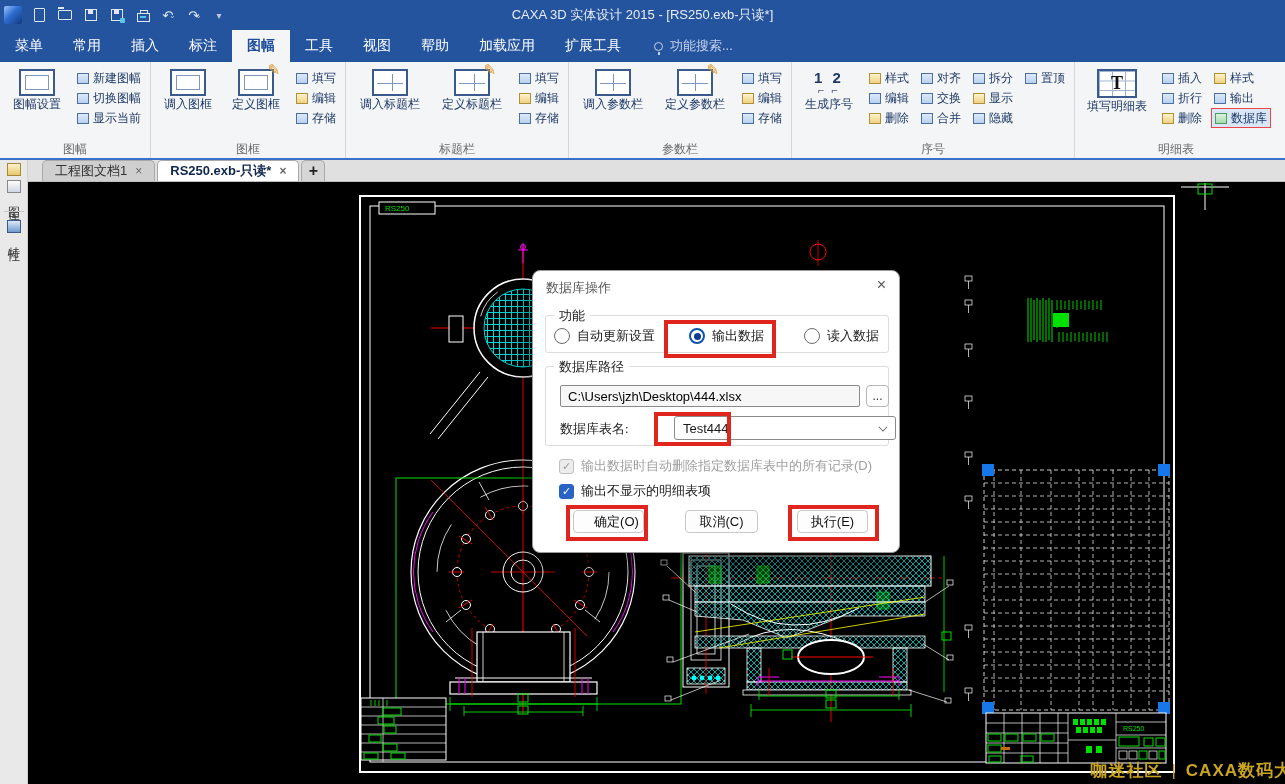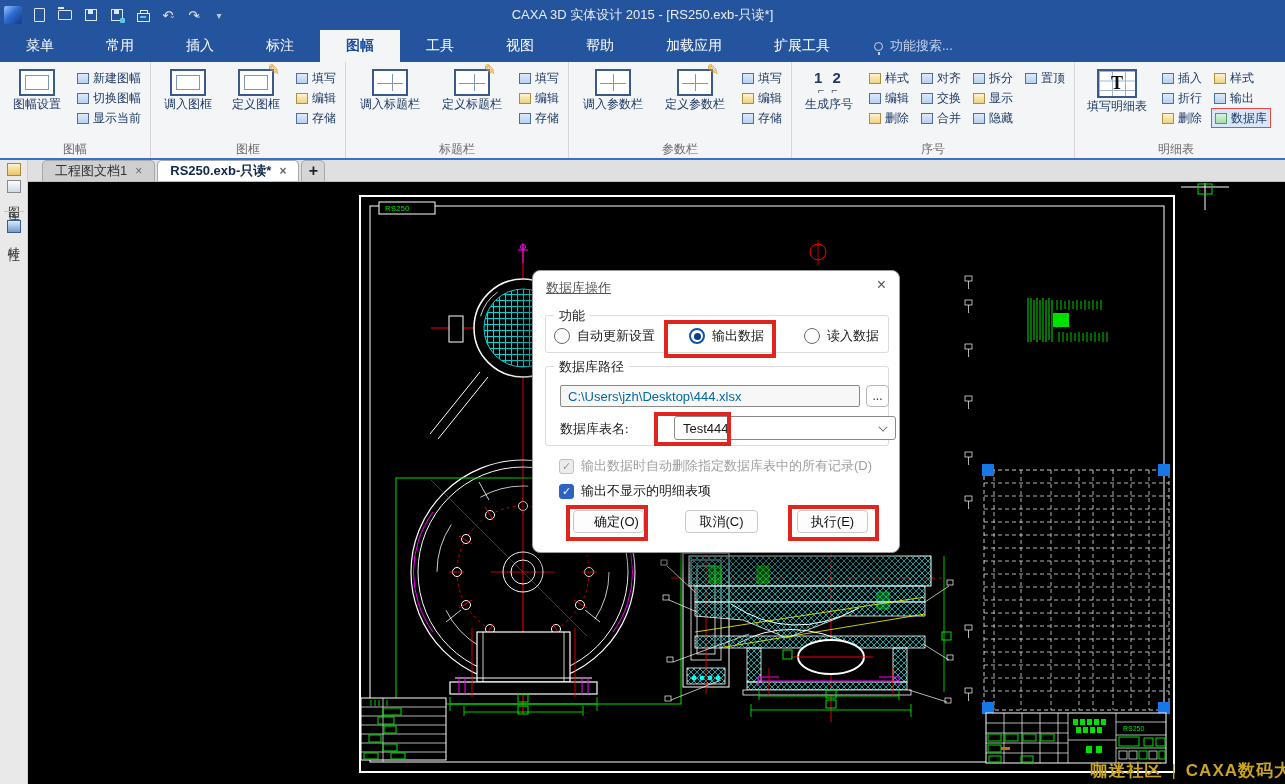--- a/index.html
+++ b/index.html
@@ -19,21 +19,21 @@
   .i-save.plus::after { content:""; position:absolute; right:-3px; bottom:-3px; width:5px; height:5px; background:#58c7e8; border-radius:1px; }
   .i-print { width:13px; height:9px; border:1.5px solid #dfe7f5; position:relative; margin-top:4px; }
   .i-print::before { content:""; position:absolute; left:2px; top:-4px; width:6px; height:3px; border:1.5px solid #dfe7f5; border-bottom:none; }
   .i-print::after { content:""; position:absolute; left:2px; top:2px; width:6px; height:2px; background:#58c7e8; }
   .arrow { color:#dfe7f5; font-size:13px; line-height:1; }
   .caret { color:#b9c8e4; font-size:8px; margin-left:-4px; }
   .win-title { position:absolute; left:50%; transform:translateX(-50%); color:#e8ecf5; font-size:13px; white-space:nowrap; }
 
   
   .menubar { position:absolute; left:0; top:30px; width:1285px; height:32px; background:#24549e; display:flex; align-items:stretch; }
-  .mtab { color:#fff; font-size:14px; padding:0 26px; display:flex; align-items:center; cursor:default; }
+  .mtab { color:#fff; font-size:14px; padding:0 15px; display:flex; align-items:center; cursor:default; }
   .mtab.active { background:#f4f5f7; color:#1f4e9c; font-weight:bold; }
   .msearch { display:flex; align-items:center; gap:7px; margin-left:18px; color:#c7d3ea; font-size:13px; }
   .bulb { width:9px; height:9px; border:1.5px solid #c7d3ea; border-radius:50%; position:relative; }
   .bulb::after { content:""; position:absolute; left:2.5px; top:9px; width:2px; height:3px; background:#c7d3ea; }
 
   
   .ribbon { position:absolute; left:0; top:62px; width:1285px; height:98px; background:#f4f5f7; border-bottom:2px solid #3a70c8; display:flex; }
   .rgroup { border-right:1px solid #d6d6d6; display:flex; flex-direction:column; padding:4px 6px 0 6px; }
   .rcontent { flex:1; display:flex; align-items:flex-start; gap:6px; }
   .rcaption { height:17px; text-align:center; font-size:12px; color:#6b6b6b; }
@@ -73,29 +73,29 @@
   .vtext { writing-mode:vertical-rl; font-size:12px; color:#333; letter-spacing:3px; }
   .lsep { width:20px; border-top:1px solid #c6c6c6; margin:4px 0; }
 
   
   .canvas { position:absolute; left:28px; top:182px; width:1257px; height:602px; background:#000;margin-left:31px; }
   .watermark { position:absolute; right:6px; bottom:2px; font-size:17px; font-weight:bold; letter-spacing:1px; white-space:nowrap; z-index:5; }
   .watermark .sep { padding:0 9px; font-weight:normal; }
 
   
   .dialog { position:absolute; left:532px; top:270px; width:368px; height:283px; background:#fff; border:1px solid #9a9a9a; border-radius:8px; box-shadow:0 12px 34px rgba(0,0,0,.55); z-index:40; font-size:13px; color:#1a1a1a; }
-  .dlg-title { position:absolute; left:13px; top:8px; color:#565656; font-size:13px;text-decoration:underline; }
+  .dlg-title { position:absolute; left:13px; top:8px; color:#565656; font-size:13px; }
   .dlg-close { position:absolute; right:13px; top:6px; color:#555; font-size:16px; line-height:1; }
   .group { position:absolute; border:1px solid #dcdcdc; border-radius:3px; }
   .glabel { position:absolute; top:-9px; left:8px; background:#fff; padding:0 5px; font-size:13px; color:#1a1a1a; }
   .radio-row { position:absolute; display:flex; align-items:center; gap:7px; }
   .radio { width:16px; height:16px; border:1px solid #6a6a6a; border-radius:50%; background:#fff; position:relative; flex:none; }
   .radio.sel { border:2px solid #0f54a8; }
   .radio.sel::after { content:""; position:absolute; left:50%; top:50%; width:7px; height:7px; margin:-3.5px 0 0 -3.5px; border-radius:50%; background:#0c3c8e; }
-  .field { position:absolute; background:#f7f7f7; border:1px solid #8a8a8a; border-radius:2px; display:flex; align-items:center; padding:0 7px; font-size:13px; color:#0369a1; }
+  .field { position:absolute; background:#f7f7f7; border:1px solid #8a8a8a; border-radius:2px; display:flex; align-items:center; padding:0 7px; font-size:13px; color:#000000; }
   .browse { position:absolute; background:#fdfdfd; border:1px solid #b5b5b5; border-radius:4px; display:flex; align-items:center; justify-content:center; font-size:12px; color:#333; }
   .combo { position:absolute; background:#fff; border:1px solid #8a8a8a; border-radius:3px; display:flex; align-items:center; padding:0 8px; font-size:13px; }
   .combo .chev { position:absolute; right:8px; top:6px; width:8px; height:8px; border-right:1.6px solid #555; border-bottom:1.6px solid #555; transform:rotate(45deg) scale(.8); }
   .cbrow { position:absolute; display:flex; align-items:center; gap:7px; }
   .cb { width:15px; height:15px; border-radius:3px; display:flex; align-items:center; justify-content:center; font-size:11px; flex:none; }
   .cb.on { background:#2a63c4; border:1px solid #2a63c4; color:#fff; }
   .cb.dis { background:#ececec; border:1px solid #c0c0c0; color:#9a9a9a; }
   .cb-label.dim { color:#9f9f9f; }
   .dbtn { position:absolute; height:23px; background:#fdfdfd; border:1px solid #c9c9c9; border-radius:4px; display:flex; align-items:center; justify-content:center; font-size:13px; color:#111; }
   .redbox { position:absolute; border:4px solid #e0251f; z-index:60; pointer-events:none; }

